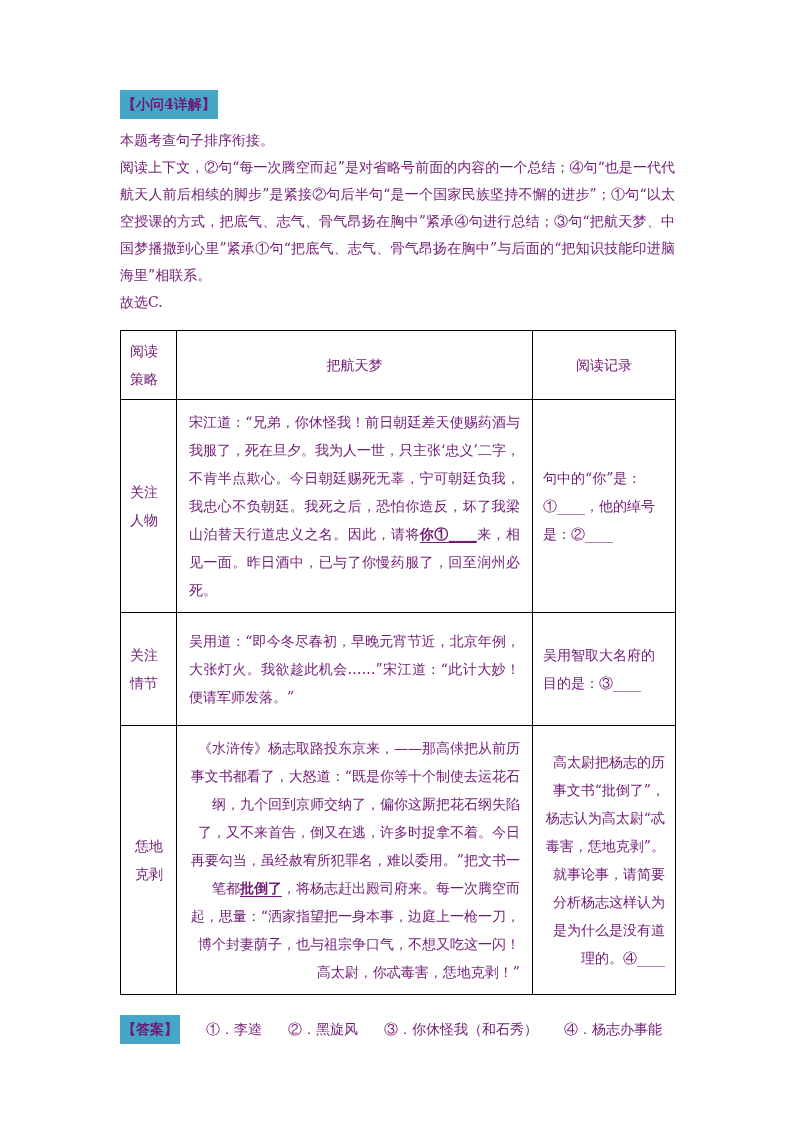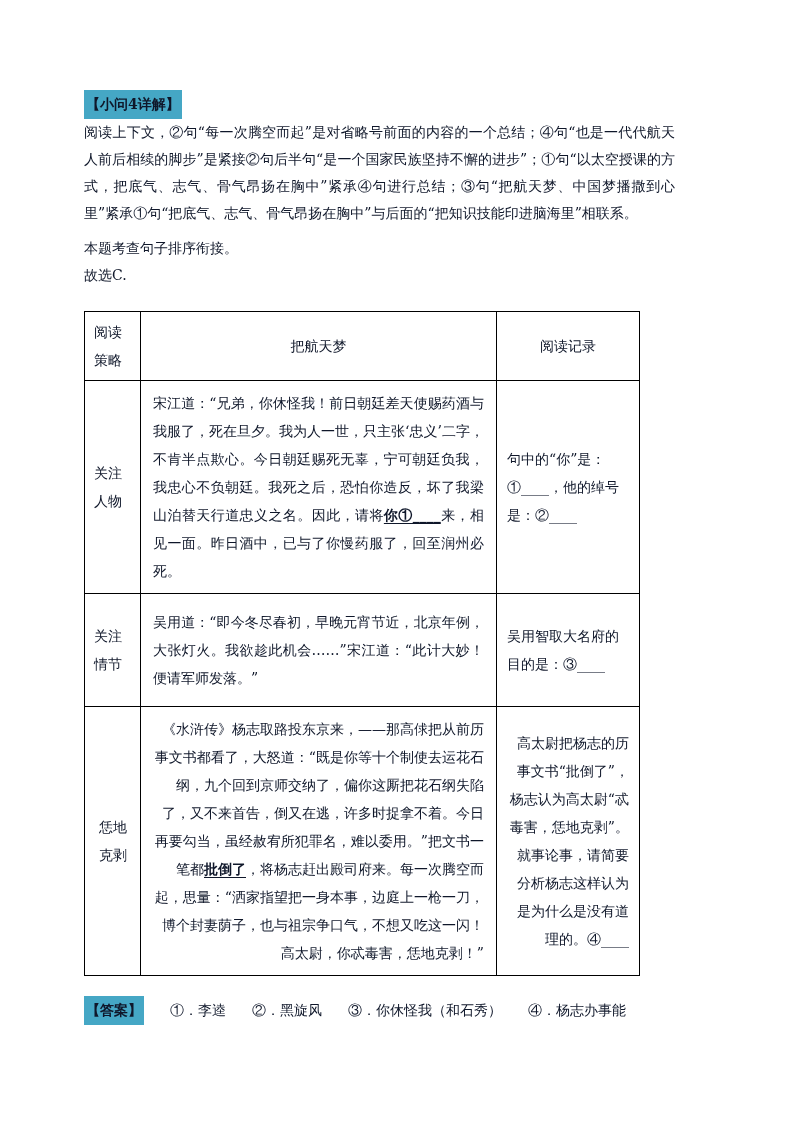--- a/index.html
+++ b/index.html
@@ -3,38 +3,38 @@
 <meta charset="utf-8">
 <style>
   :root { --hl:#45a7c5; }
   * { margin:0; padding:0; box-sizing:border-box; }
   html,body { background:#ffffff; }
   .page {
     position:relative;
     width:793px; height:1122px;
     margin:0 auto;
     background:#ffffff;
-    color:#0f172a;
+    color:#701a75;
     font-family:"DejaVu Serif","Liberation Serif",serif;
     font-size:14px;
-    padding:90px 118px 0 84px;
+    padding:90px 118px 0 120px;
     overflow:hidden;
   }
   .hl {
     background:var(--hl);
     font-weight:bold;
     display:inline-block;
     padding:1px 2px;
   }
   p.body-line { line-height:27px; text-align:justify; }
   .intro { margin-top:8px; }
   .question { margin-top:4px; }
   table.record-table {
     border-collapse:collapse;
-    margin-top:22px;
+    margin-top:14px;
     width:555px;
     table-layout:fixed;
   }
   table.record-table td, table.record-table th {
     border:1px solid #000;
     font-weight:normal;
     vertical-align:middle;
     line-height:28px;
     font-size:14px;
   }
@@ -61,23 +61,23 @@
 </style>
 </head>
 <body>
 
 <div class="page">
 
   <p class="body-line">
     <span class="hl">【小问4详解】</span>
   </p>
 
+  <p class="body-line intro">本题考查句子排序衔接。</p>
+
   <p class="body-line">阅读上下文，②句“每一次腾空而起”是对省略号前面的内容的一个总结；④句“也是一代代航天人前后相续的脚步”是紧接②句后半句“是一个国家民族坚持不懈的进步”；①句“以太空授课的方式，把底气、志气、骨气昂扬在胸中”紧承④句进行总结；③句“把航天梦、中国梦播撒到心里”紧承①句“把底气、志气、骨气昂扬在胸中”与后面的“把知识技能印进脑海里”相联系。</p>
-
-  <p class="body-line intro">本题考查句子排序衔接。</p>
 
   <p class="body-line">故选C.</p>
 
 
   <table class="record-table">
     <colgroup>
       <col class="c1">
         <col class="c2">
         <col class="c3">
     </colgroup>

